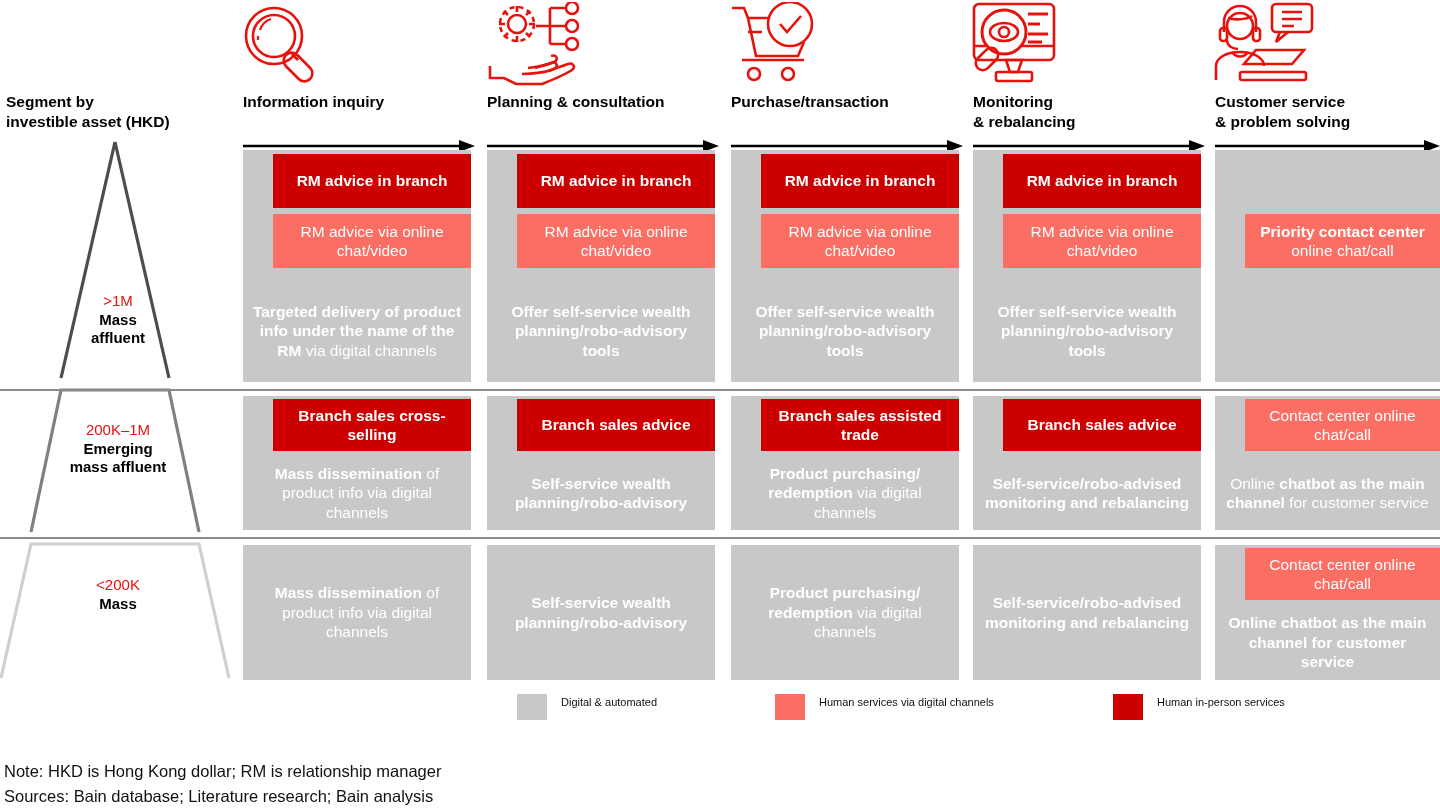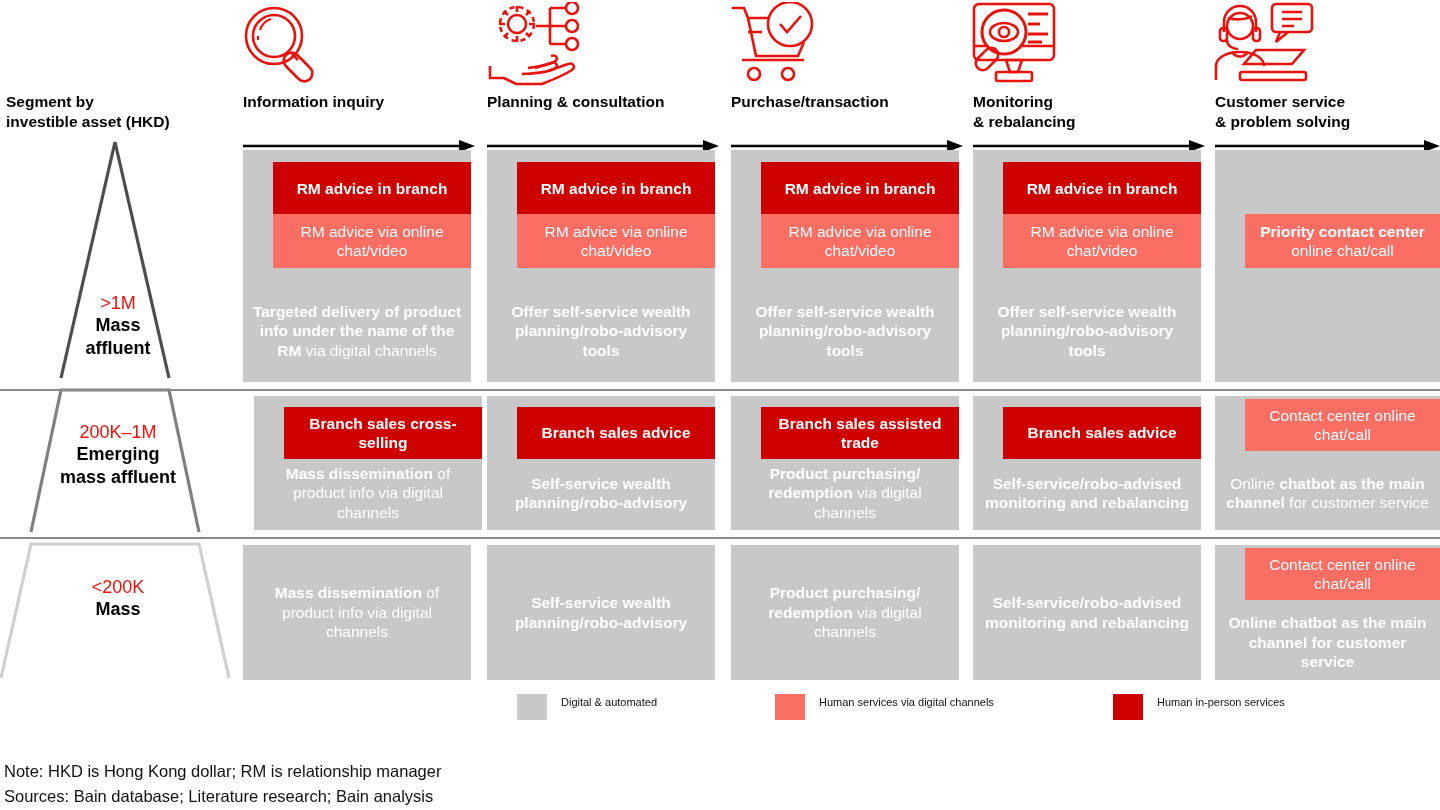--- a/index.html
+++ b/index.html
@@ -11,21 +11,21 @@
   .stage{position:relative;width:1360px;height:810px;}
 
   
   .seg-title{
     position:absolute;left:6px;top:92px;width:230px;
     font-size:15.5px;font-weight:bold;line-height:1.28;
   }
   .pyramid-wrap{position:absolute;left:0px;top:140px;width:236px;height:540px;}
   .pyr-label{
     position:absolute;width:236px;text-align:center;line-height:1.24;
-    font-size:18px;font-weight:bold;
+    font-size:15px;font-weight:bold;
   }
   .pyr-amt{color:#e8120c;font-weight:normal;display:block;}
 
   
   .col-head{position:absolute;top:92px;font-size:15.5px;font-weight:bold;line-height:1.28;}
   .col-icon{position:absolute;top:2px;height:84px;}
   .arrow{position:absolute;top:138px;height:12px;}
 
   
   .rowline{position:absolute;left:0;height:2px;background:#8a8a8a;width:1440px;}
@@ -36,21 +36,21 @@
     display:flex;align-items:center;justify-content:center;
     text-align:center;color:#ffffff;font-size:15.5px;line-height:1.25;
     padding:4px 8px;box-sizing:border-box;
   }
   .chip{
     position:absolute;left:30px;right:0;
     display:flex;align-items:center;justify-content:center;
     text-align:center;color:#ffffff;font-size:15.5px;line-height:1.25;
     box-sizing:border-box;padding:2px 6px;
   }
-  .chip.dark{background:#cc0000;font-weight:bold;margin-top:8px;}
+  .chip.dark{background:#cc0000;font-weight:bold;}
   .chip.salmon{background:#fa6e64;}
   .bodytext{display:block;}
   .bodytext b{font-weight:bold;}
 
   
   .legend{position:absolute;top:694px;left:0;width:1440px;height:30px;}
   .lg-sw{position:absolute;top:0px;width:30px;height:26px;}
   .lg-tx{position:absolute;top:2px;font-size:11px;color:#111;white-space:nowrap;}
 
   
@@ -253,21 +253,21 @@
   </div>
 
   <div class="cell" style="left:1215px;top:150px;width:225px;height:232px;">
     <div class="chip salmon" style="top:64px;height:54px;">
       <span class="bodytext"><b>Priority contact center</b><span> online chat/call</span></span>
     </div>
   </div>
 
   <div class="rowline" style="top:389px;"></div>
 
-  <div class="cell" style="left:254px;top:396px;width:228px;height:134px;">
+  <div class="cell" style="left:243px;top:396px;width:228px;height:134px;">
     <div class="chip dark" style="top:3px;height:52px;">
         <span>Branch sales cross-selling</span>
       </div>
     <div class="cell-body" style="top:60px;">
       <span class="bodytext"><b>Mass dissemination</b><span> of product info via digital channels</span></span>
     </div>
   </div>
   <div class="cell" style="left:487px;top:396px;width:228px;height:134px;">
     <div class="chip dark" style="top:3px;height:52px;">
         <span>Branch sales advice</span>

